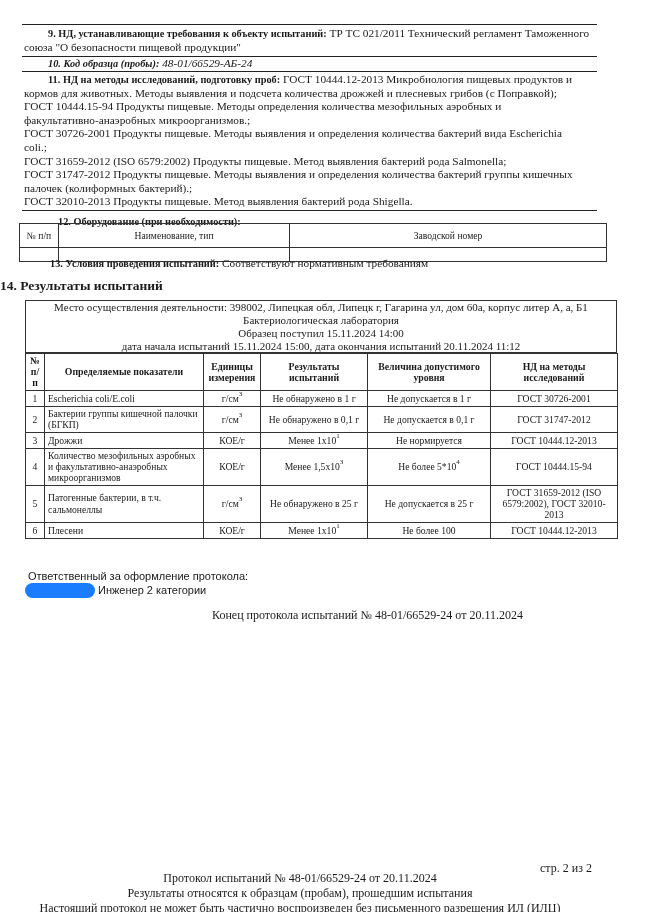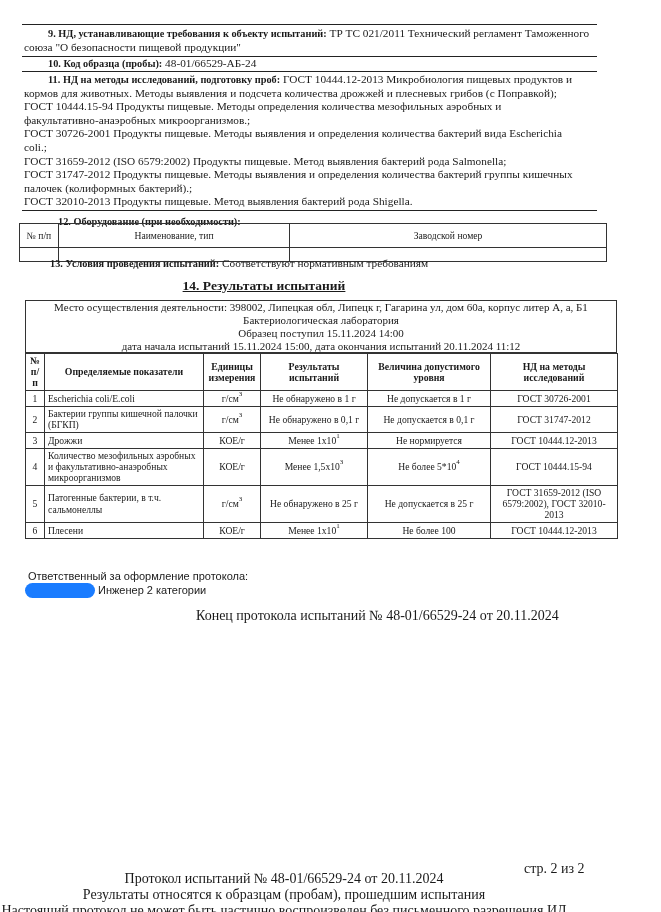--- a/index.html
+++ b/index.html
@@ -17,33 +17,33 @@
   .res th { text-align:center; font-size:9.8px; }
   .res td.c { text-align:center; }
   .res td.num { text-align:center; }
   sup { font-size:7px; vertical-align:6px; line-height:0; }
 
   .info { position:absolute; left:25px; top:300px; width:592px; height:53px;
           border:1px solid #333; box-sizing:border-box; text-align:center;
           font-size:11px; line-height:13px; padding-top:0; }
   .redact { position:absolute; left:25px; top:583px; width:70px; height:15px;
             background:#1a7cff; border-radius:8px; }
-  .small { font-size:14px; }
+  .small { font-size:12px;margin-left:16px; }
 </style>
 </head>
 <body>
 
 <div class="rule" style="top:24px;"></div>
 <div class="abs line" style="left:24px; top:27px;">
   <b class="lbl">9. НД, устанавливающие требования к объекту испытаний:</b><span> ТР ТС 021/2011 Технический регламент Таможенного</span>
 </div>
 <div class="abs line" style="left:24px; top:41px;">союза "О безопасности пищевой продукции"</div>
 
 <div class="rule" style="top:56px;"></div>
-<div class="abs line" style="left:24px; top:57px;">
+<div class="abs line" style="left:24px; top:57px;font-style:italic;">
   <b class="lbl">10. Код образца (пробы):</b><span> 48-01/66529-АБ-24</span>
 </div>
 
 <div class="rule" style="top:71px;"></div>
 <div class="abs" style="left:24px; top:73px;">
   <div class="line"><b class="lbl">11. НД на методы исследований, подготовку проб:</b><span> ГОСТ 10444.12-2013 Микробиология пищевых продуктов и</span></div>
   <div class="line">кормов для животных. Методы выявления и подсчета количества дрожжей и плесневых грибов (с Поправкой);</div>
   <div class="line">ГОСТ 10444.15-94 Продукты пищевые. Методы определения количества мезофильных аэробных и</div>
   <div class="line">факультативно-анаэробных микроорганизмов.;</div>
   <div class="line">ГОСТ 30726-2001 Продукты пищевые. Методы выявления и определения количества бактерий вида Escherichia</div>
@@ -70,21 +70,21 @@
     <td></td>
     <td></td>
   </tr>
 </tbody>
   </table>
 
 <div class="abs line" style="left:26px; top:257px;">
   <b class="lbl">13. Условия проведения испытаний:</b><span> Соответствуют нормативным требованиям</span>
 </div>
 
-<div class="abs" style="left:0; width:528px; top:278px; text-align:center; font-weight:bold; font-size:13.5px;text-decoration:underline;">14. Результаты испытаний</div>
+<div class="abs" style="left:0; width:528px; top:278px; font-weight:bold; font-size:13.5px;">14. Результаты испытаний</div>
 
 <div class="info">
   <div>Место осуществления деятельности: 398002, Липецкая обл, Липецк г, Гагарина ул, дом 60а, корпус литер А, а, Б1</div>
   <div>Бактериологическая лаборатория</div>
   <div>Образец поступил 15.11.2024 14:00</div>
   <div>дата начала испытаний 15.11.2024 15:00, дата окончания испытаний 20.11.2024 11:12</div>
 </div>
 
 <table class="abs res" style="left:25px; top:353px; width:593px;">
   <tbody>

